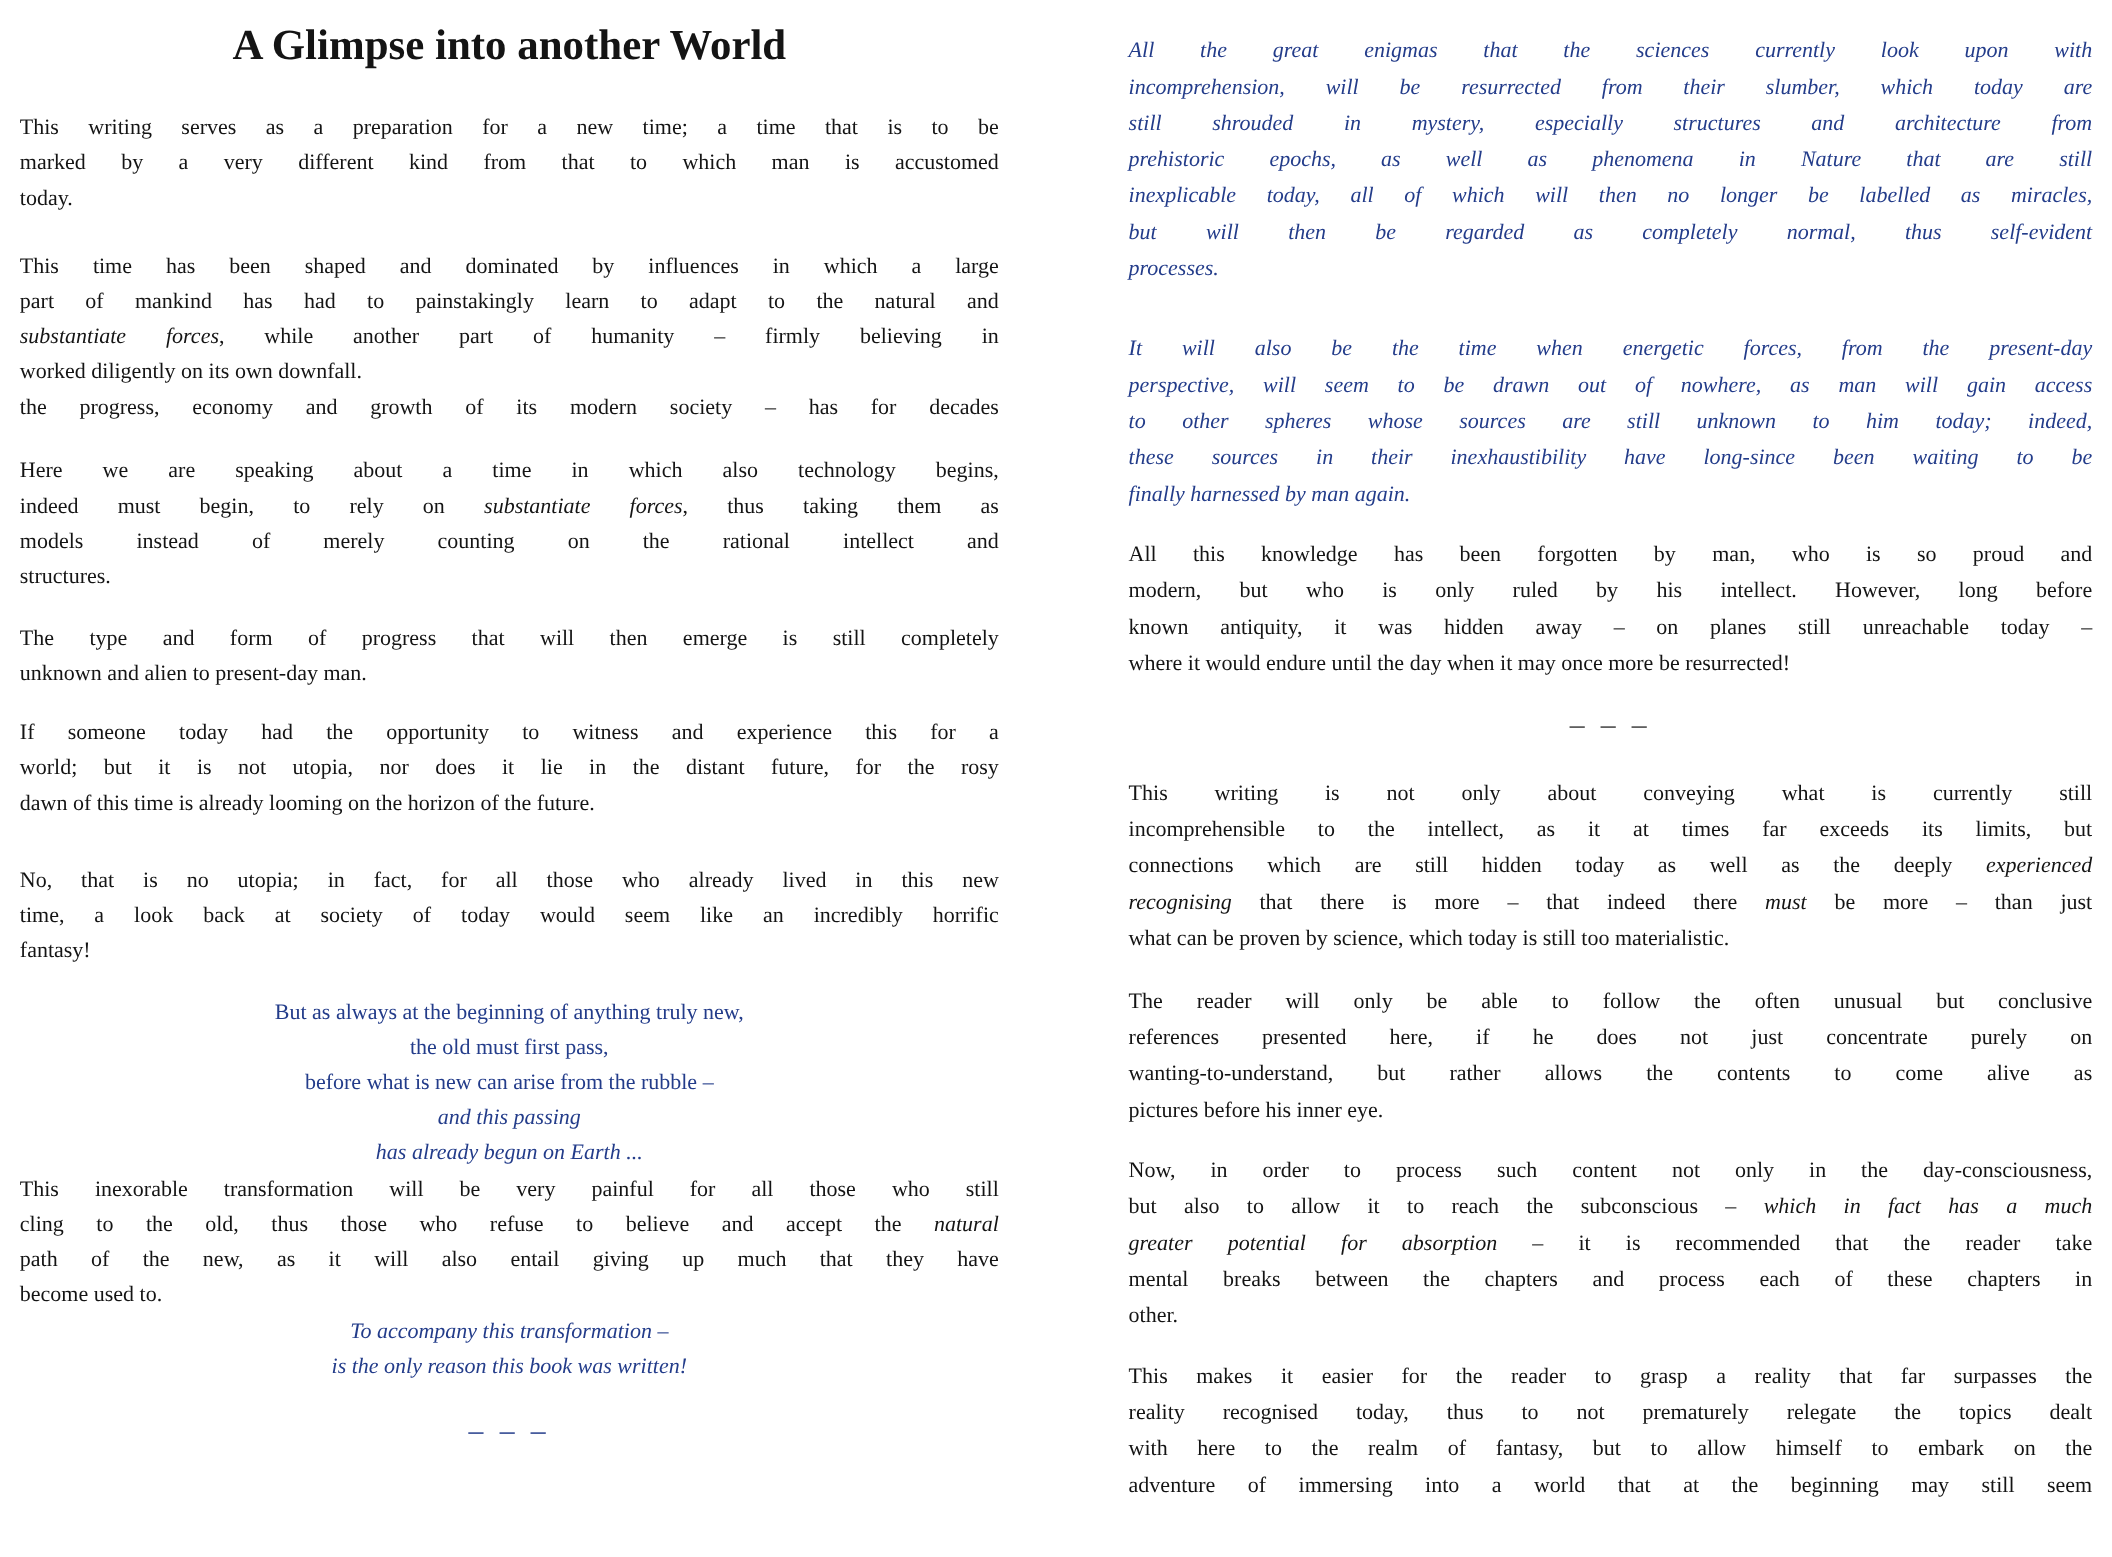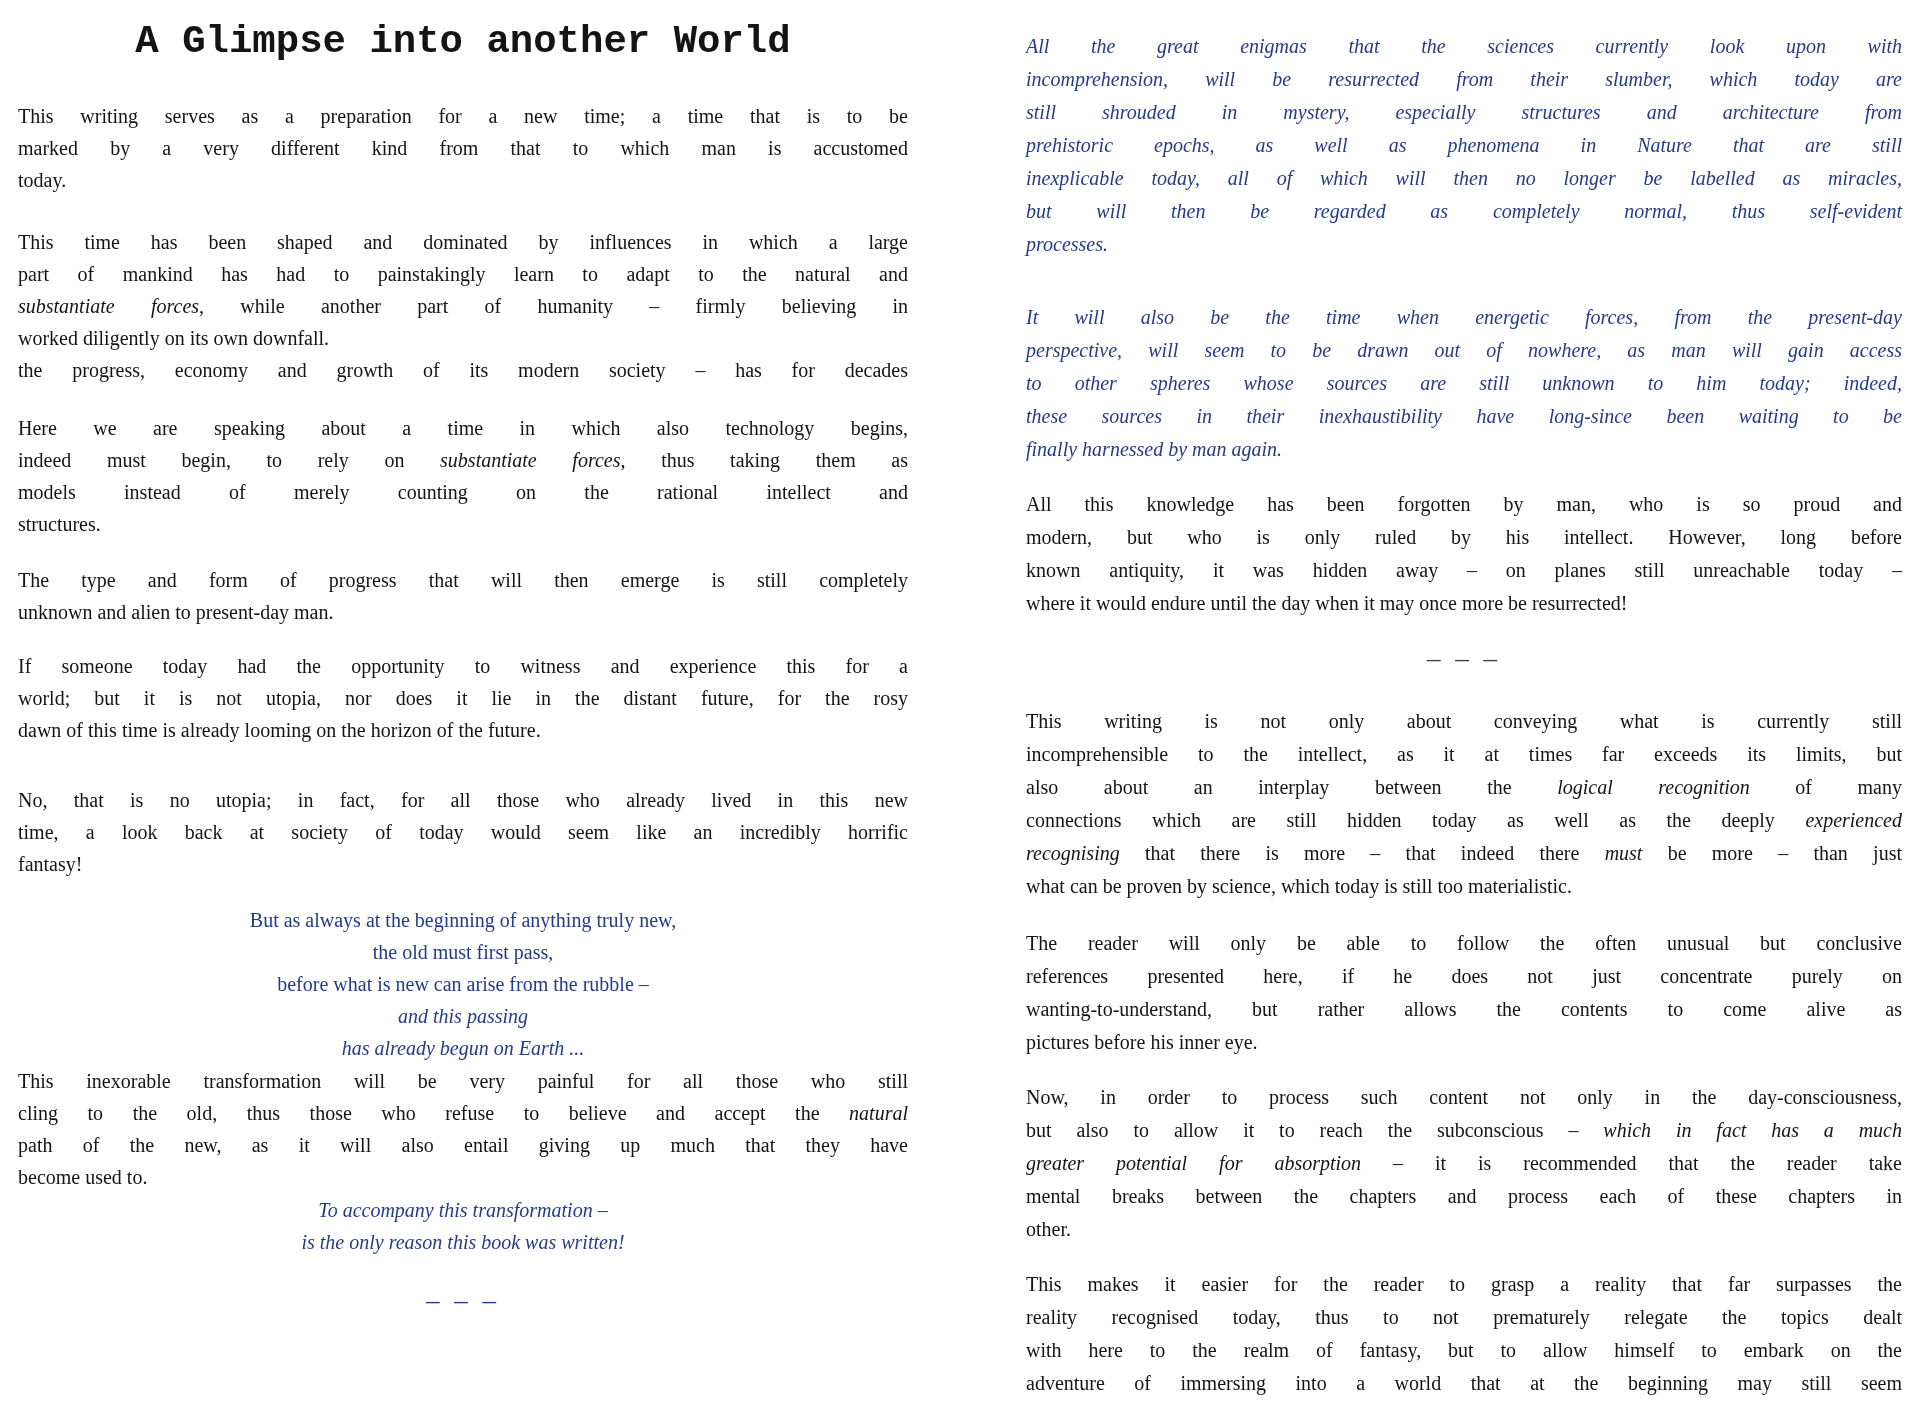--- a/index.html
+++ b/index.html
@@ -7,21 +7,21 @@
     position:relative; width:1920px; height:1415px; background:#ffffff;
     font-family:"Liberation Serif","DejaVu Serif",serif;
     color:var(--text,#141414); overflow:hidden;
   }
   .col { position:absolute; top:0; }
   #col-left  { left:18px;  width:890px; }
   #col-right { left:1026px; width:876px; padding-top:30px; box-sizing:border-box; }
 
   h1.title {
     margin:20px 0 0 0; font-size:39px; line-height:44px;
-    text-align:center; font-weight:bold; color:var(--text,#141414);font-family:Liberation Mono, monospace;
+    text-align:center; font-weight:bold; color:var(--text,#141414);
   }
 
   .block { font-size:20px; }
   #col-left  .block .line { line-height:32px; }
   #col-right .block .line { line-height:33px; }
   .block.tight .line { line-height:28px; }
   .block.lh28 .line { line-height:28px; }
   .block.lh30 .line { line-height:30px; }
 
   .line { text-align:justify; text-align-last:justify; }
@@ -123,21 +123,20 @@
           <div class="line"><span>modern, but who is only ruled by his intellect. However, long before</span></div>
           <div class="line"><span>known antiquity, it was hidden away – on planes still unreachable today –</span></div>
           <div class="line final"><span>where it would endure until the day when it may once more be resurrected!</span></div>
         </div>
         <div class="block mt22 center gray sep">
           <div class="line final"><span>– – –</span></div>
         </div>
         <div class="block mt30 tight">
           <div class="line"><span>This writing is not only about conveying what is currently still</span></div>
           <div class="line"><span>incomprehensible to the intellect, as it at times far exceeds its limits, but</span></div>
-          <div class="line"><span>also about an interplay between the </span><i>logical recognition</i><span> of many</span></div>
           <div class="line"><span>connections which are still hidden today as well as the deeply </span><i>experienced</i></div>
           <div class="line"><i>recognising</i><span> that there is more – that indeed there </span><i>must</i><span> be more – than just</span></div>
           <div class="line final"><span>what can be proven by science, which today is still too materialistic.</span></div>
         </div>
         <div class="block mt24">
           <div class="line"><span>The reader will only be able to follow the often unusual but conclusive</span></div>
           <div class="line"><span>references presented here, if he does not just concentrate purely on</span></div>
           <div class="line"><span>wanting-to-understand, but rather allows the contents to come alive as</span></div>
           <div class="line final"><span>pictures before his inner eye.</span></div>
         </div>

